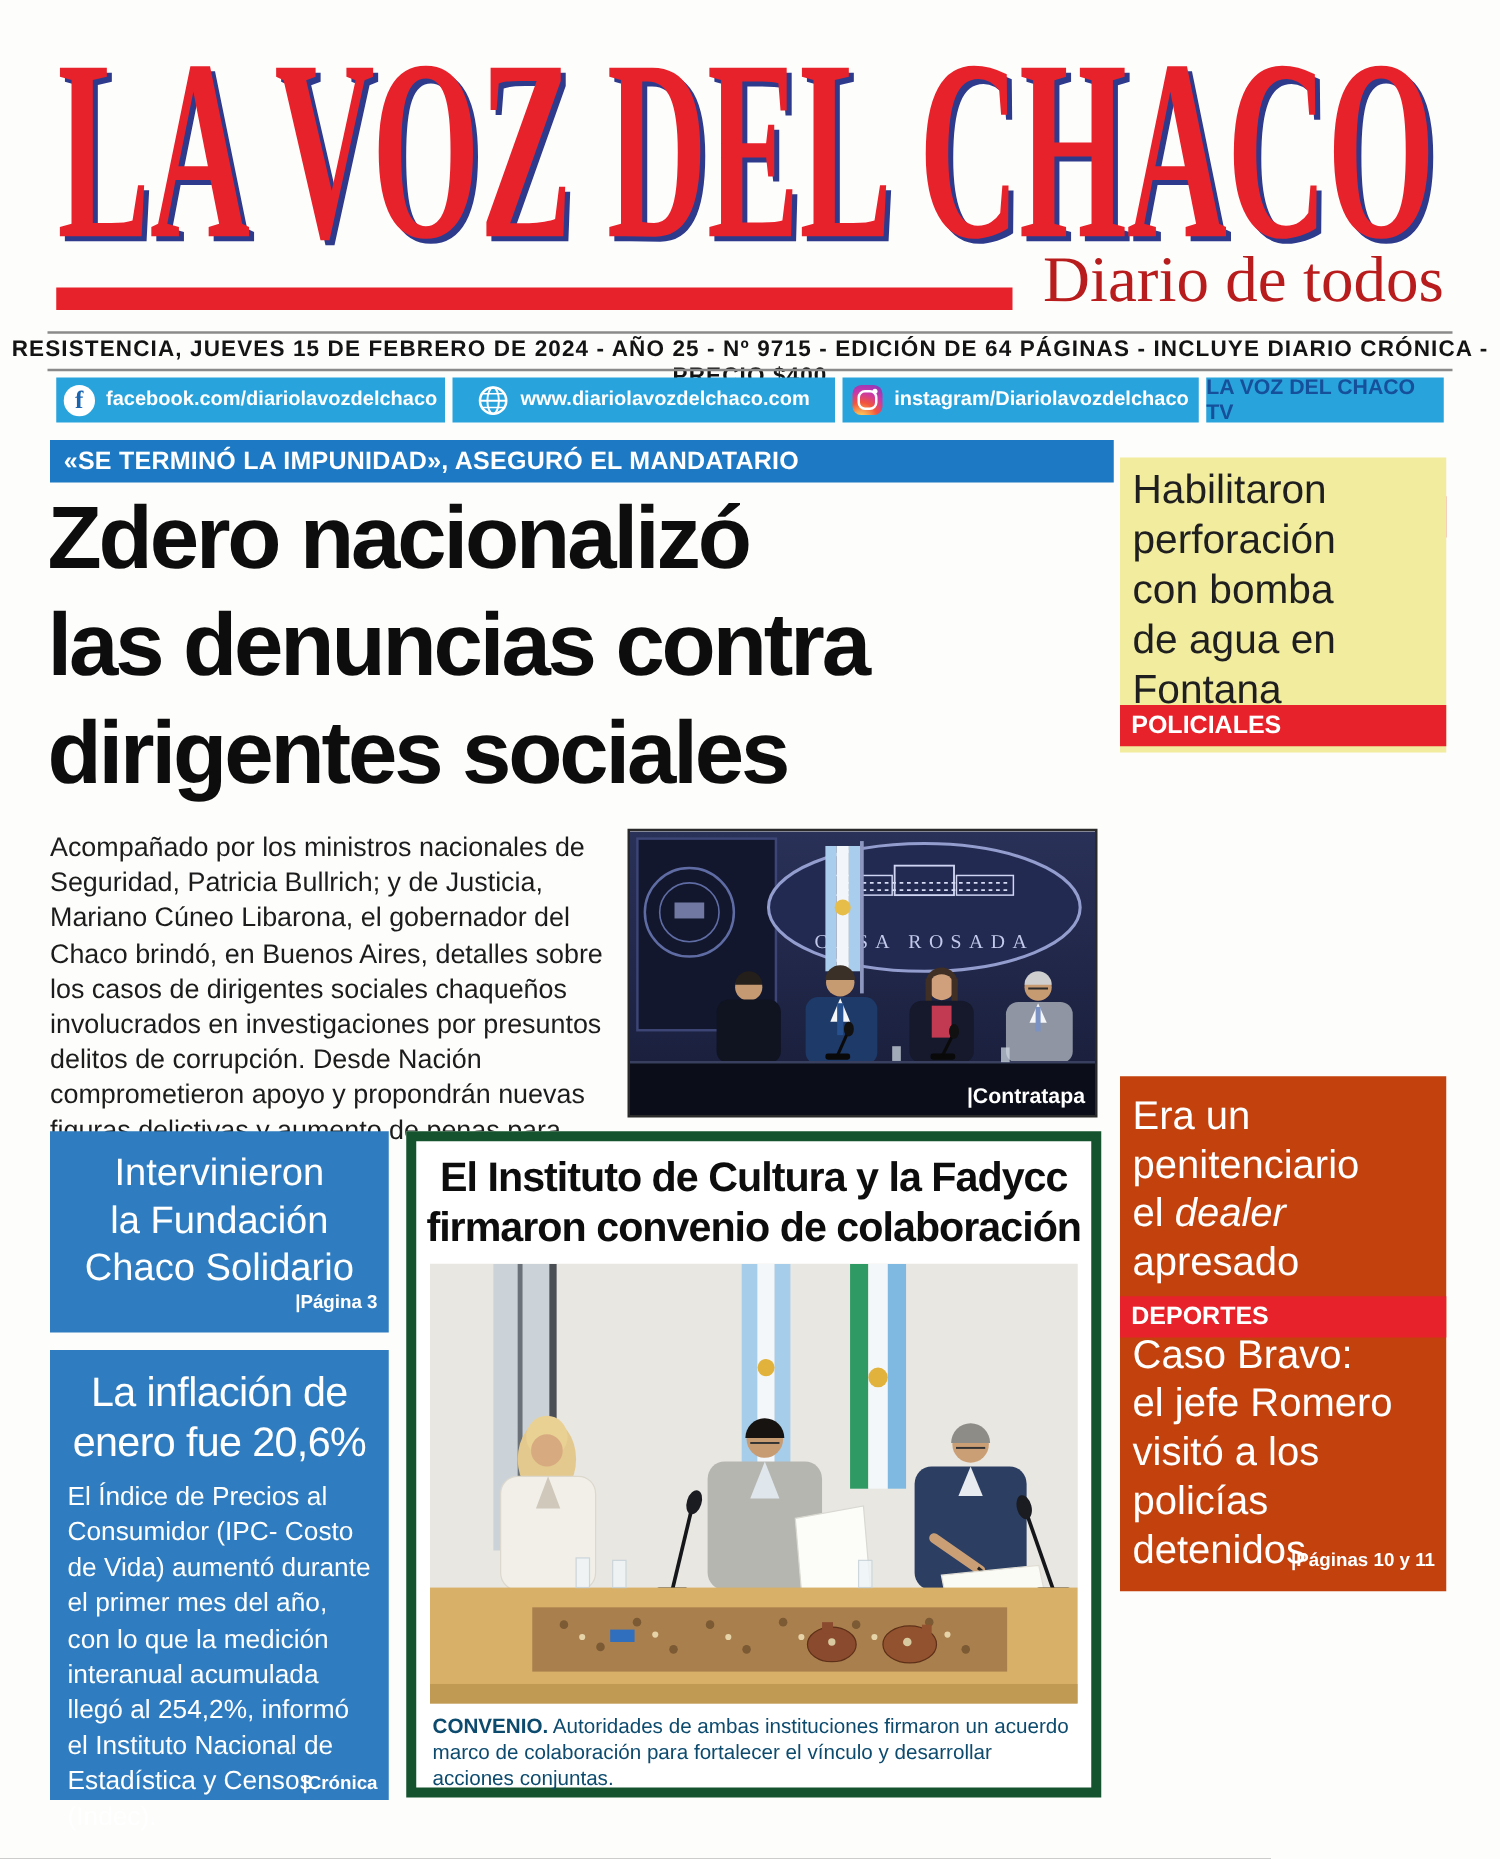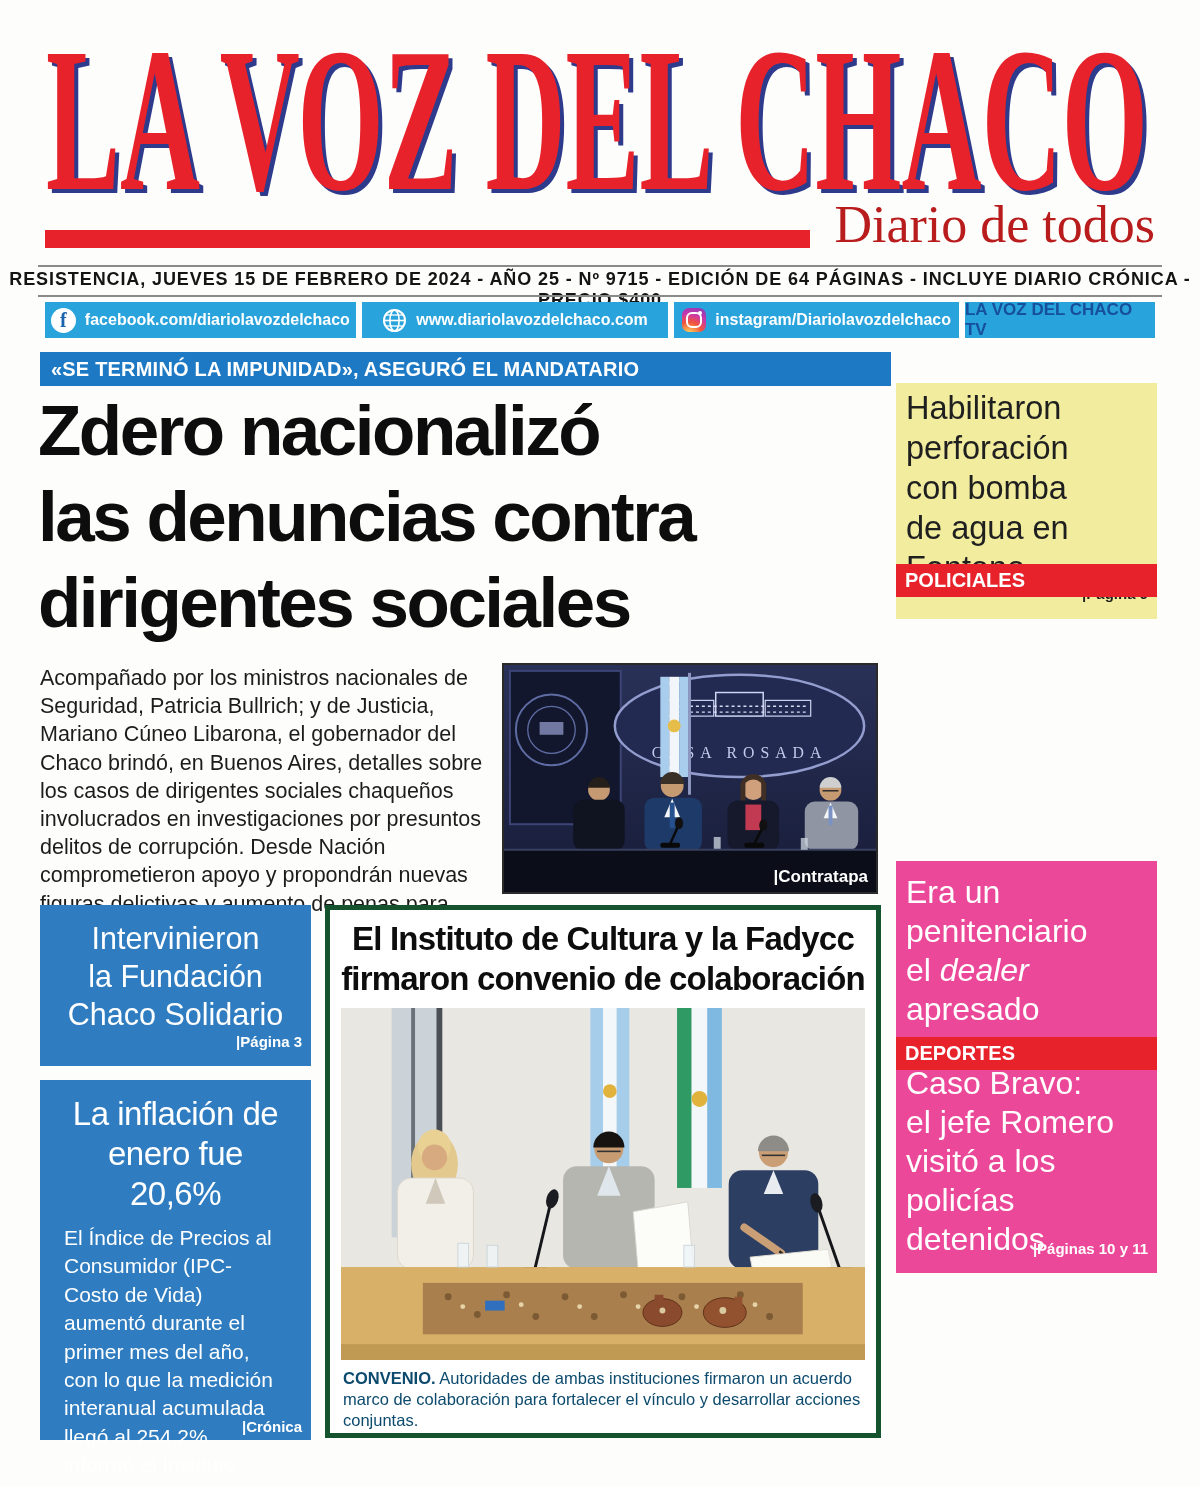--- a/index.html
+++ b/index.html
@@ -44,38 +44,38 @@
   .lead-photo{position:absolute;left:502px;top:663px;width:376px;height:231px;
               border:2px solid #2a2a2a;box-sizing:border-box;overflow:hidden;}
   .photo-credit{position:absolute;right:8px;bottom:5px;color:#fff;font-weight:bold;font-size:17px;}
 
   
   .sb{position:absolute;left:896px;width:261px;box-sizing:border-box;}
   .sb-header{height:33px;background:#e8222b;color:#fff;font-weight:bold;font-size:20px;
              display:flex;align-items:center;padding-left:9px;box-sizing:border-box;}
   .box-yellow{background:#f1ec9e;color:#1f1f1f;font-size:32.5px;line-height:40px;
               padding:5px 0 0 10px;position:relative;}
-  .box-black{background:#ec4899;color:#fff;font-size:32px;line-height:39px;
+  .box-black{background:#c2410c;color:#fff;font-size:32px;line-height:39px;
              padding:12px 0 16px 10px;position:relative;}
   .box-black .divider{height:6px;background:#fff;width:233px;margin:16px 0 13px 0;}
   .page-ref{position:absolute;right:9px;bottom:5px;font-size:15px;font-weight:bold;}
   .italic{font-style:italic;}
 
   
   .teaser1{position:absolute;left:40px;top:905px;width:271px;height:161px;background:#2f7dc0;
            color:#fff;text-align:center;font-size:30.5px;line-height:38px;padding-top:14px;
            box-sizing:border-box;}
   .teaser2{position:absolute;left:40px;top:1080px;width:271px;height:360px;background:#2f7dc0;
-           color:#fff;box-sizing:border-box;padding:14px 24px 0;}
+           color:#fff;box-sizing:border-box;padding:14px 14px 0;}
   .t2-head{text-align:center;font-size:33px;line-height:40px;letter-spacing:-0.5px;margin-bottom:10px;}
   .t2-body{font-size:21px;line-height:28.4px;}
 
   
   .center-box{position:absolute;left:325px;top:905px;width:556px;height:533px;
-              border:5px solid #14532d;background:#fff;box-sizing:border-box;}
+              border:8px solid #14532d;background:#fff;box-sizing:border-box;}
   .cb-head{text-align:center;font-weight:bold;font-size:33px;line-height:40px;
            letter-spacing:-0.8px;color:#0d0d0d;margin-top:9px;}
   .cb-photo{margin:9px 11px 0;height:352px;overflow:hidden;position:relative;background:#e9e7e2;}
   .cb-caption{margin:8px 13px 0;font-size:16.5px;line-height:21px;color:#0c4a6e;}
   .cb-caption .cap-lead{font-weight:bold;}
 </style>
 </head>
 <body>
 
 <div class="page">
@@ -203,21 +203,21 @@
         <rect x="212" y="175" width="7" height="12" fill="#cfd8e2" opacity="0.75"></rect>
         <rect x="300" y="176" width="7" height="12" fill="#cfd8e2" opacity="0.75"></rect>
       </g>
     </svg>
     <div class="photo-credit">|Contratapa</div>
   </div>
 
   <div class="sb sb-header" style="top:350px;margin-top:47px;">
     <span>INTERIOR</span>
   </div>
-  <div class="sb box-yellow" style="top:383px;height:236px;">
+  <div class="sb box-yellow" style="top:366px;height:236px;">
     <div>Habilitaron</div>
     <div>perforación</div>
     <div>con bomba</div>
     <div>de agua en</div>
     <div>Fontana</div>
     <div class="page-ref">|Página 9</div>
   </div>
 
   <div class="sb sb-header" style="top:564px;">
     <span>POLICIALES</span>

